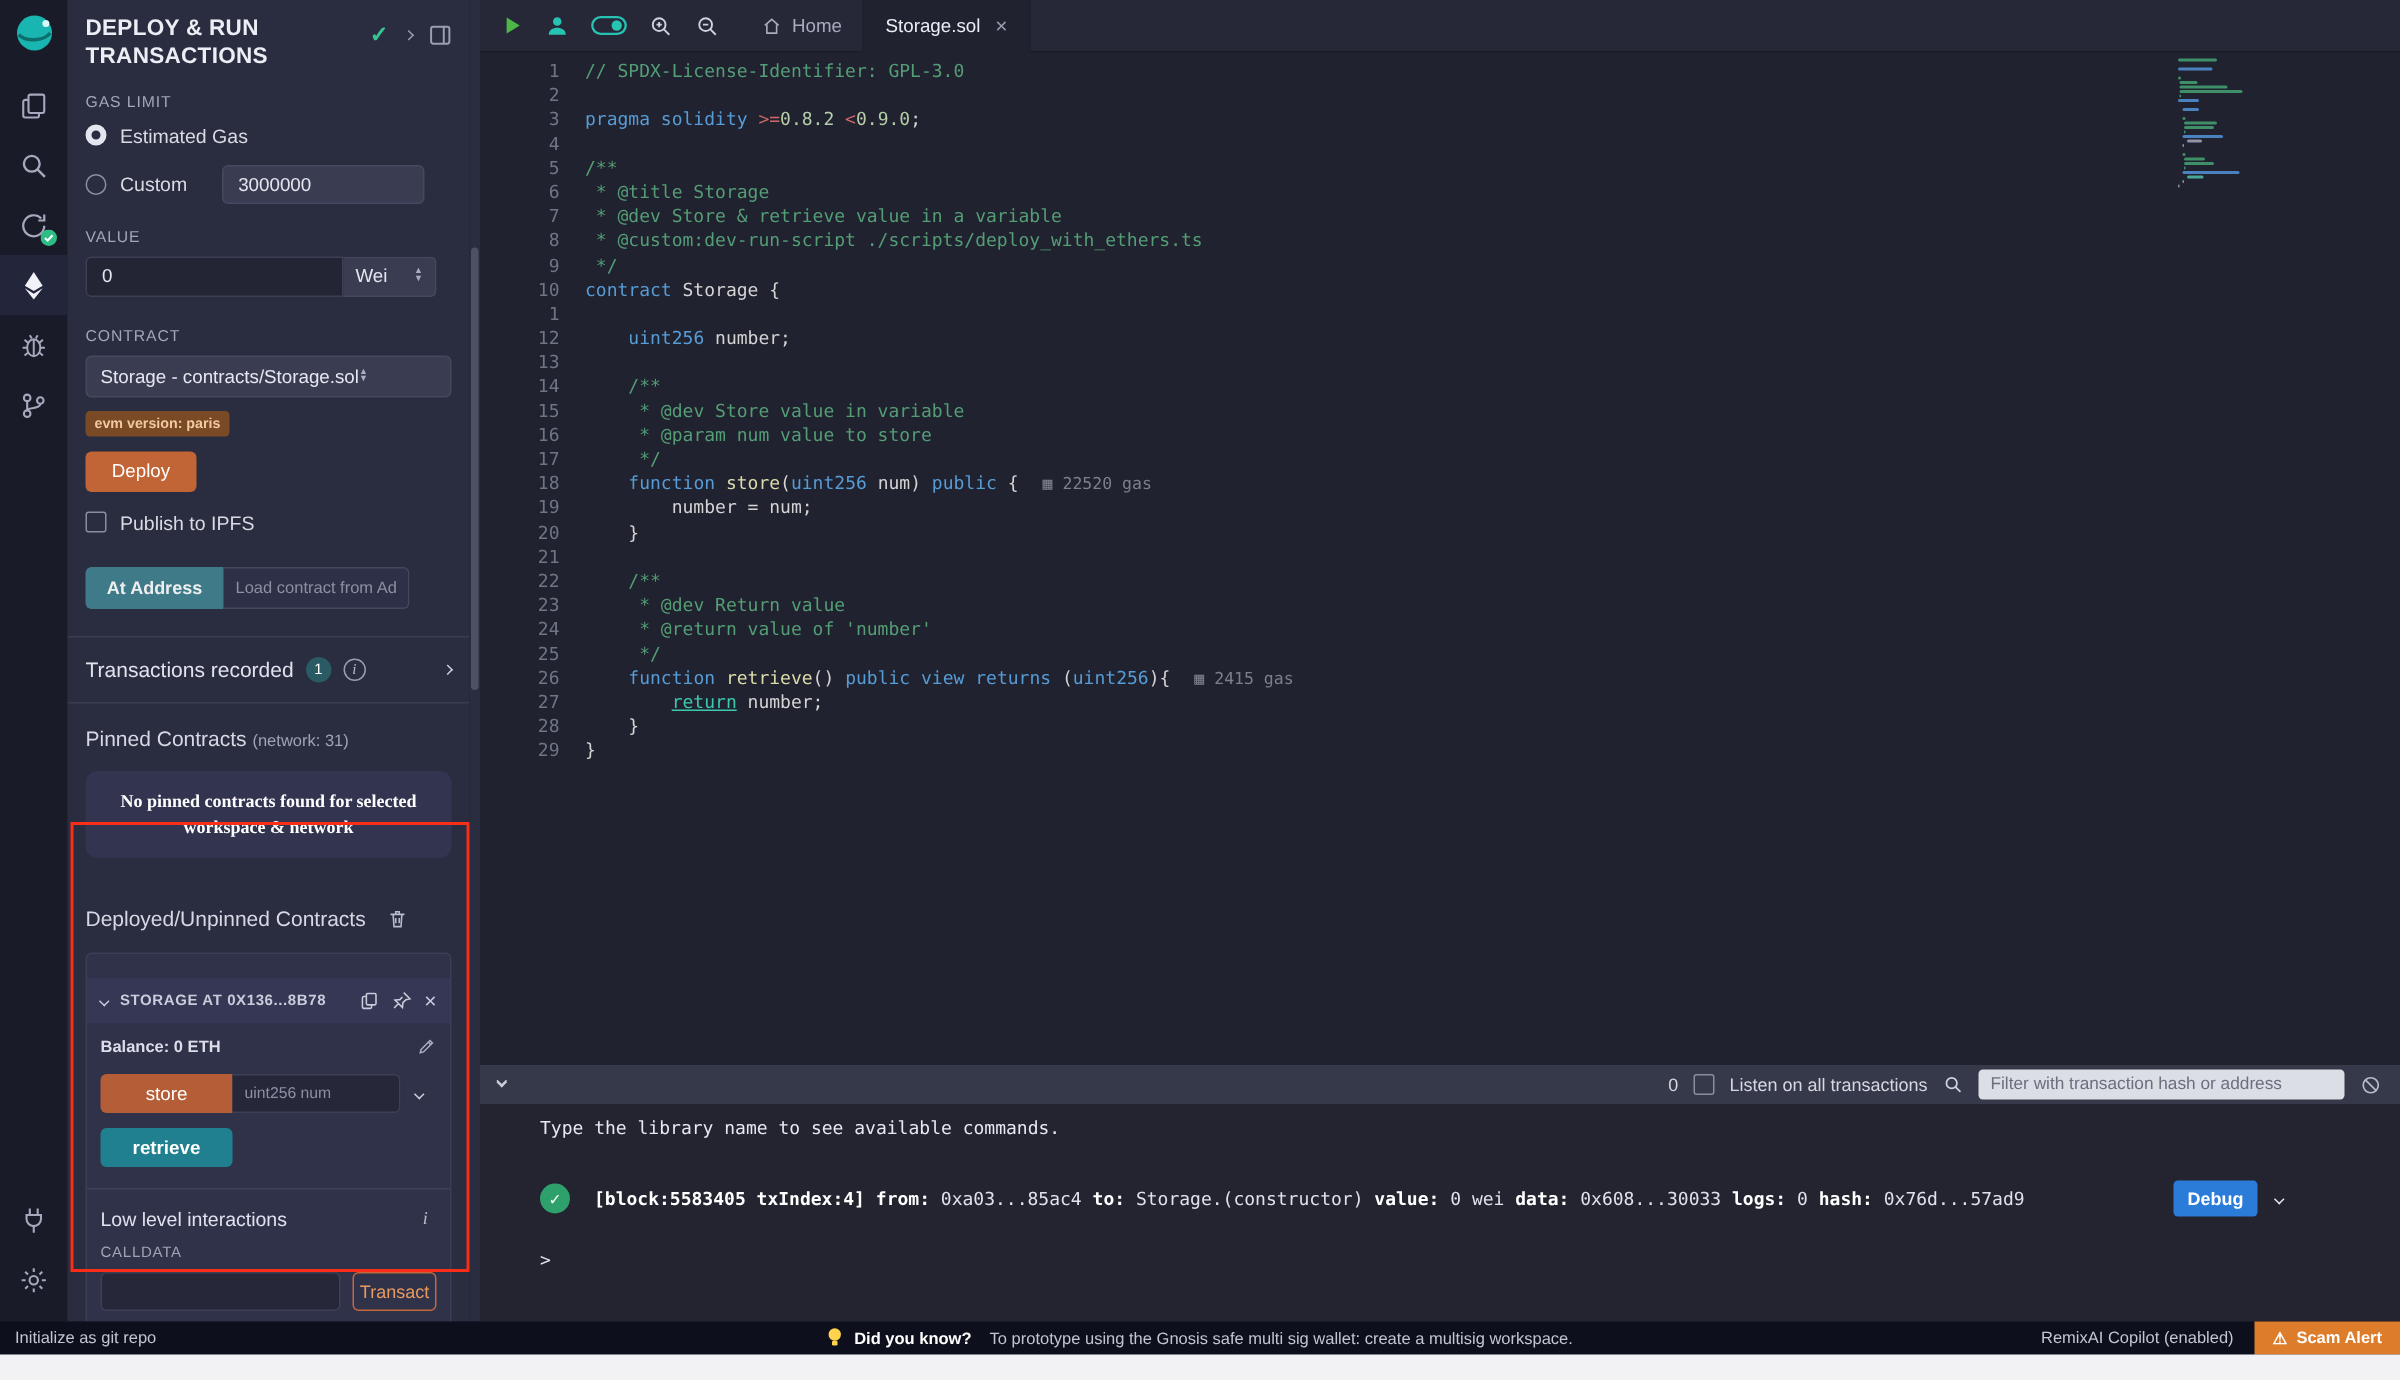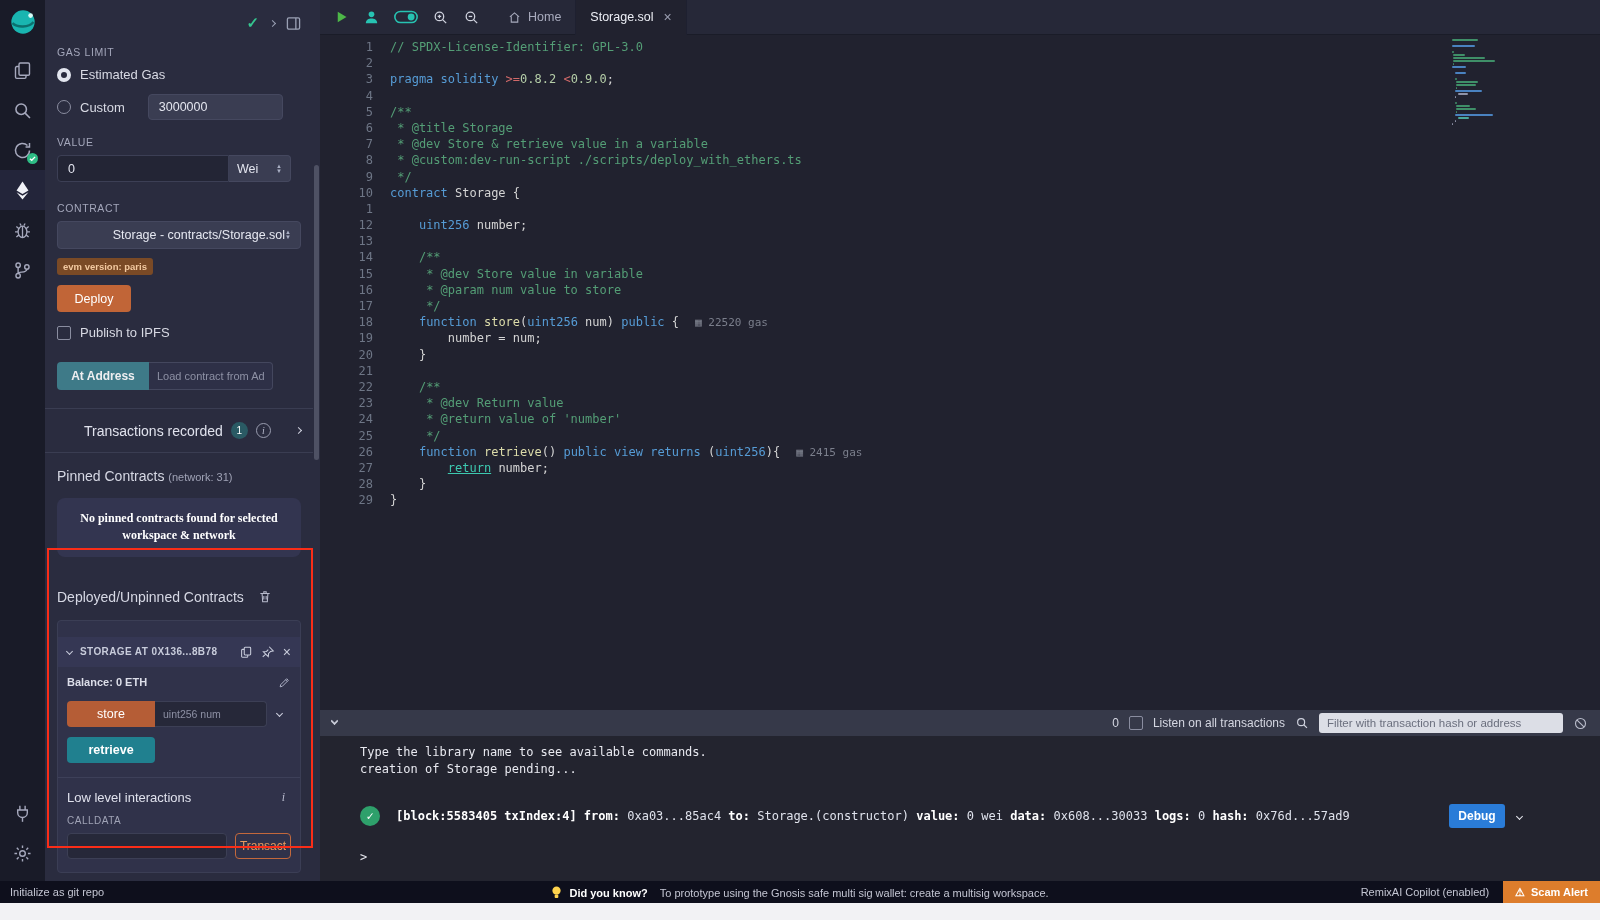--- a/index.html
+++ b/index.html
@@ -23,33 +23,33 @@
   .check-green { color:#35c58f; font-size:15px; font-weight:bold; }
   .label-caps { font-size:10.5px; color:#a3a6ba; letter-spacing:.6px; margin-top:14px; }
   .radio-row { display:flex; align-items:center; gap:9px; margin-top:9px; font-size:13px; }
   .radio { width:14px; height:14px; border-radius:50%; border:1.5px solid #8a8da0; flex:0 0 auto; }
   .radio.sel { border:4.5px solid #e3e6ef; }
   .gas-input { width:135px; height:26px; margin-left:14px; background:#3a3d52; border:1px solid #45485f; border-radius:4px; color:#e3e5ef; font-size:12.5px; padding:0 10px; }
   .value-row { display:flex; margin-top:7px; }
   .value-input { width:172px; height:27px; background:#232535; border:1px solid #3c3f55; border-radius:4px 0 0 4px; color:#e3e5ef; font-size:12.5px; padding:0 10px; }
   .unit-select { width:62px; height:27px; background:#3a3d52; border:1px solid #45485f; border-left:none; border-radius:0 4px 4px 0; display:flex; align-items:center; justify-content:space-between; padding:0 8px; font-size:12.5px; color:#e3e5ef; cursor:pointer; }
   .updown { display:flex; flex-direction:column; font-size:6px; line-height:5px; color:#aab0c4; }
-  .contract-select { margin-top:7px; width:244px; height:28px; background:#3a3d52; border:1px solid #45485f; border-radius:4px; display:flex; align-items:center; justify-content:flex-end; padding:0 9px; font-size:12.5px; color:#e6e8f1; cursor:pointer; }
+  .contract-select { margin-top:7px; width:244px; height:28px; background:#3a3d52; border:1px solid #45485f; border-radius:4px; display:flex; align-items:center; justify-content:flex-start; padding:0 9px; font-size:12.5px; color:#e6e8f1; cursor:pointer; }
   .evm-badge { display:inline-block; margin-top:9px; background:#7a4a26; color:#f3c9a0; font-size:9.5px; font-weight:bold; border-radius:3px; padding:3px 6px; }
   .btn { border:none; border-radius:4px; font-size:12.5px; color:#fff; cursor:pointer; font-family:"Liberation Sans",sans-serif; }
   .btn-deploy { display:block; margin-top:10px; width:74px; height:27px; background:#c16537; }
   .chk-row { display:flex; align-items:center; gap:9px; margin-top:13px; font-size:13px; }
   .checkbox { width:14px; height:14px; border:1.5px solid #8a8da0; border-radius:2px; background:transparent; }
   .ataddr-row { display:flex; margin-top:22px; gap:0; }
   .btn-ataddr { width:92px; height:28px; background:#40818f; font-weight:bold; font-size:12px; border-radius:4px 0 0 4px; opacity:.92; }
   .ataddr-input { width:124px; height:28px; background:#2e3047; border:1px solid #44475e; border-left:none; border-radius:0 4px 4px 0; color:#e3e5ef; font-size:11px; padding:0 8px; }
   .ataddr-input::placeholder { color:#8d90a4; }
   input::placeholder { color:#8d90a4; }
   .divider { border-top:1px solid #3a3d52; margin:18px -12px 0 -12px; }
-  .txrec-row { display:flex; align-items:center; gap:8px; padding:13px 0; font-size:14px; color:#e0e2ed;margin-left:27px; }
+  .txrec-row { display:flex; align-items:center; gap:8px; padding:13px 0; font-size:14px; color:#e0e2ed; }
   .count-badge { width:17px; height:17px; border-radius:50%; background:#2a5a64; color:#fff; font-size:10px; display:flex; align-items:center; justify-content:center; }
   .info-i { width:15px; height:15px; border-radius:50%; border:1px solid #9a9db0; color:#b9bcce; font-size:10px; display:flex; align-items:center; justify-content:center; font-style:italic; font-family:"Liberation Serif",serif; }
   .pinned-row { margin-top:15px; font-size:14px; color:#d6d8e4; }
   .pinned-net { font-size:11px; color:#a0a3b6; }
   .empty-box { margin-top:14px; background:#333550; border-radius:8px; padding:12px 20px; text-align:center; font-size:12px; font-weight:bold; color:#fff; line-height:1.45;font-family:Liberation Serif, serif; }
   .deployed-title-row { display:flex; align-items:center; margin-top:32px; font-size:14px; color:#d6d8e4; }
   .card { margin-top:15px; background:#30324a; border:1px solid #3b3e55; border-radius:4px; }
   .card-header { display:flex; align-items:center; gap:8px; background:#353754; padding:7px 9px; color:#c8ccdb;margin-top:16px; }
   .card-header .name { font-size:10px; font-weight:bold; letter-spacing:.4px; flex:1; white-space:nowrap; overflow:hidden; }
   .card-body { padding:9px; }
@@ -199,20 +199,21 @@
     <div class="ib-btn">
       <svg width="21" height="21" viewBox="0 0 24 24" stroke="currentColor" stroke-width="1.6" fill="none">
         <circle cx="12" cy="12" r="3.2"></circle>
         <path d="M12 2.8v3M12 18.2v3M2.8 12h3M18.2 12h3M5.5 5.5l2.1 2.1M16.4 16.4l2.1 2.1M5.5 18.5l2.1-2.1M16.4 7.6l2.1-2.1"></path>
       </svg>
     </div>
   </div>
 
   <div class="side-panel">
     <div class="sp-header">
+      <div class="sp-title">DEPLOY &amp; RUN TRANSACTIONS</div>
       <div class="sp-header-icons">
         <span class="check-green">✓</span>
         <span class="chev right sm"></span>
         <svg width="15" height="15" viewBox="0 0 16 16" stroke="currentColor" stroke-width="1.4" fill="none">
             <rect x="1.5" y="2" width="13" height="12" rx="1.5"></rect>
             <line x1="10.5" y1="2" x2="10.5" y2="14"></line>
           </svg>
       </div>
     </div>
 
@@ -478,21 +479,20 @@
         <input class="filter-input" placeholder="Filter with transaction hash or address" style="">
         <svg width="15" height="15" viewBox="0 0 24 24" stroke="#b9bcca" stroke-width="1.8" fill="none">
             <circle cx="12" cy="12" r="8"></circle>
             <path d="M6.5 6.5l11 11"></path>
           </svg>
       </div>
     </div>
 
     <div class="term-body">
       <div class="term-line">Type the library name to see available commands.</div>
-      <div class="term-line">creation of Storage pending...</div>
       <div class="tx-row">
         <span class="tx-check">✓</span>
         <span class="tx-text"><b>[block:5583405 txIndex:4]</b><span> </span><b>from:</b><span> 0xa03...85ac4 </span><b>to:</b><span> Storage.(constructor) </span><b>value:</b><span> 0 wei </span><b>data:</b><span> 0x608...30033 </span><b>logs:</b><span> 0 </span><b>hash:</b><span> 0x76d...57ad9</span></span>
         <span class="tx-actions">
           <button class="btn-debug">Debug</button>
           <span class="chev down sm" style="color:#e8e9f0;"></span>
         </span>
       </div>
       <div class="prompt">&gt;</div>
     </div>

